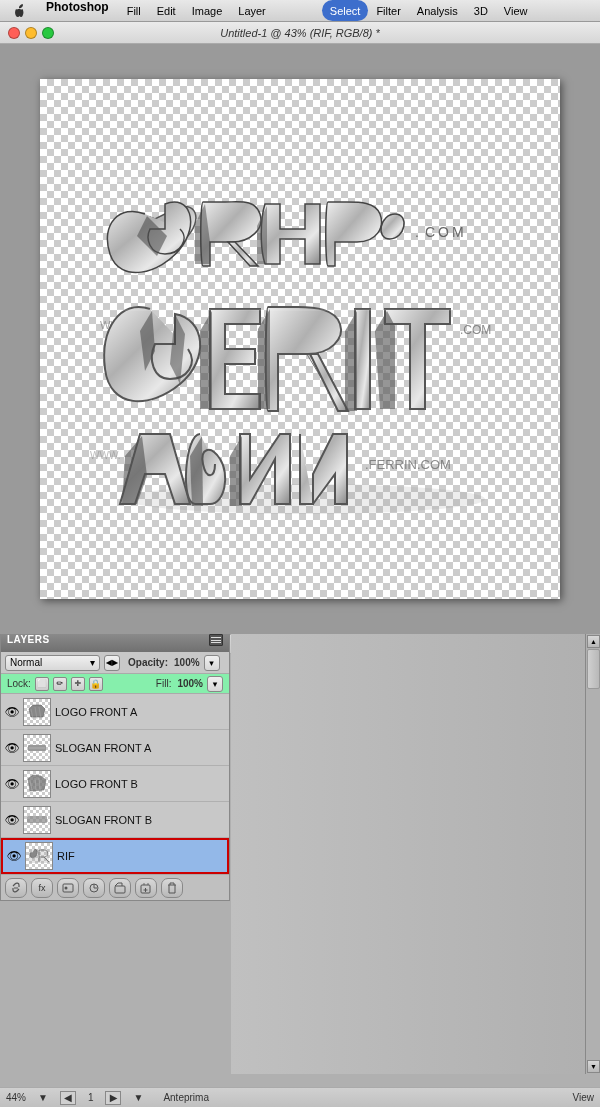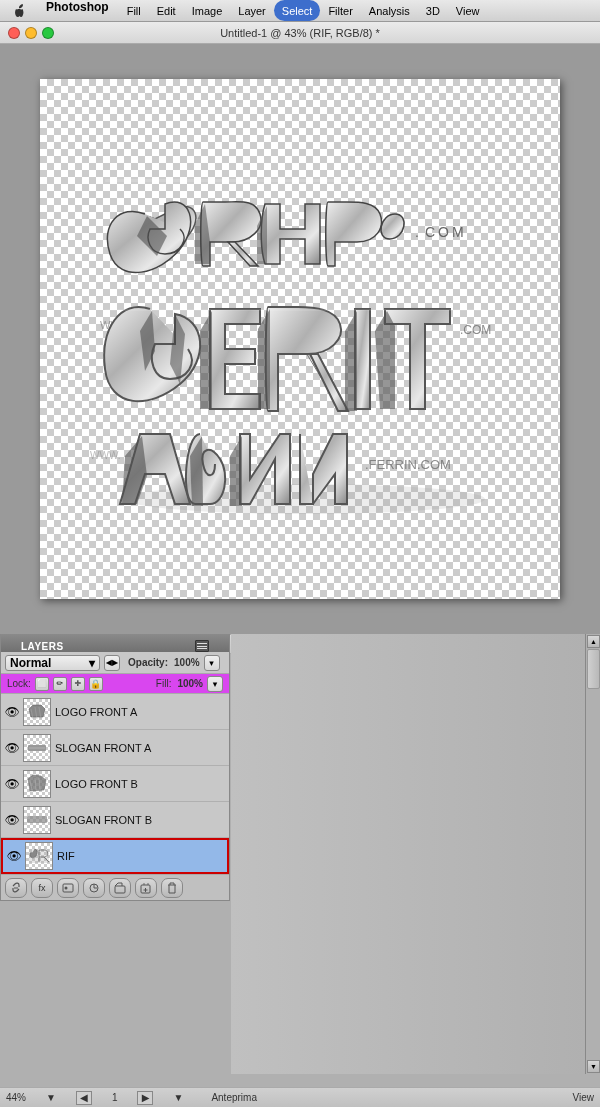--- a/index.html
+++ b/index.html
@@ -39,20 +39,21 @@
     .menubar-item {
       padding: 0 8px;
       font-size: 11px;
       line-height: 22px;
       cursor: default;
     }
     .menubar-item.active {
       background: #3d6ecc;
       color: white;
       border-radius: 11px;
+      margin-left: 48px;
     }
 
     
     .titlebar {
       width: 600px;
       height: 22px;
       background: linear-gradient(to bottom, #ebebeb, #d6d6d6);
       display: flex;
       align-items: center;
       justify-content: center;
@@ -69,20 +70,21 @@
       height: 12px;
       border-radius: 50%;
       border: 1px solid rgba(0,0,0,0.3);
     }
     .btn-close { background: #ff5f57; }
     .btn-min { background: #febc2e; }
     .btn-max { background: #28c840; }
     .titlebar-title {
       font-size: 11px;
       color: #333;
+      font-style: italic;
     }
 
     
     .canvas-area {
       width: 600px;
       height: 590px;
       background: #9a9a9a;
       position: relative;
       overflow: hidden;
       display: flex;
@@ -163,22 +165,22 @@
       border: 1px solid #888;
       border-top: none;
       position: absolute;
       left: 0;
       top: 634px;
     }
     .layers-header {
       height: 18px;
       background: linear-gradient(to bottom, #8a8a8a, #707070);
       display: flex;
-      align-items: flex-end;
-      padding: 0 20px;
+      align-items: flex-start;
+      padding: 0 6px;
       gap: 21px;
     }
     .layers-title {
       color: white;
       font-size: 10px;
       font-weight: bold;
       letter-spacing: 0.5px;
     }
     .layers-menu-btn {
       margin-left: auto;
@@ -209,26 +211,25 @@
       gap: 4px;
       background: #c8c8c8;
       border-bottom: 1px solid #aaa;
     }
     .blend-select {
       width: 95px;
       height: 16px;
       background: linear-gradient(to bottom, #f0f0f0, #d8d8d8);
       border: 1px solid #888;
       border-radius: 3px;
-      font-size: 12px;
+      font-size: 10px;
       display: flex;
       align-items: center;
       padding: 0 4px;
       justify-content: space-between;
-      font-weight: bold;
     }
     .opacity-label {
       font-size: 10px;
       color: #333;
       margin-left: 4px;
       font-weight: bold;
     }
     .opacity-value {
       font-size: 10px;
       font-weight: bold;
@@ -247,21 +248,21 @@
       font-size: 9px;
     }
 
     
     .lock-row {
       height: 20px;
       display: flex;
       align-items: center;
       padding: 0 6px;
       gap: 4px;
-      background: #d946ef;
+      background: #86efac;
       border-bottom: 1px solid #aaa;
     }
     .lock-label {
       font-size: 10px;
       color: #333;
     }
     .lock-btn {
       width: 14px;
       height: 14px;
       background: linear-gradient(to bottom, #e8e8e8, #ccc);
@@ -381,21 +382,21 @@
       position: absolute;
       bottom: 0;
       left: 0;
       right: 0;
       height: 20px;
       background: linear-gradient(to bottom, #d0d0d0, #c0c0c0);
       border-top: 1px solid #aaa;
       display: flex;
       align-items: center;
       padding: 0 6px;
-      gap: 20px;
+      gap: 12px;
       font-size: 10px;
       color: #333;
     }
 
     
     .right-collapsed {
       position: absolute;
       left: 231px;
       top: 634px;
       width: 354px;

